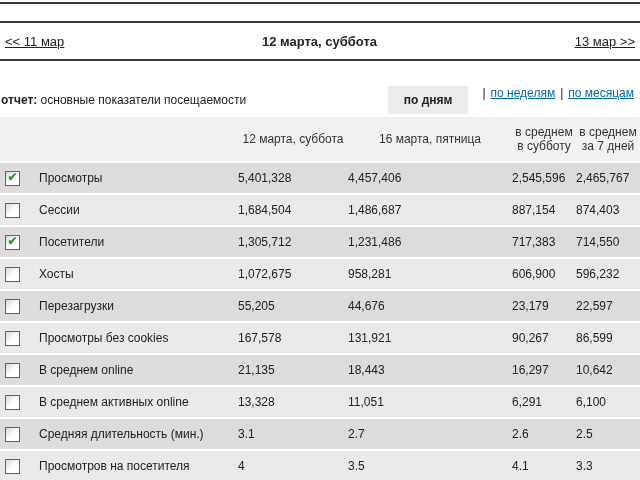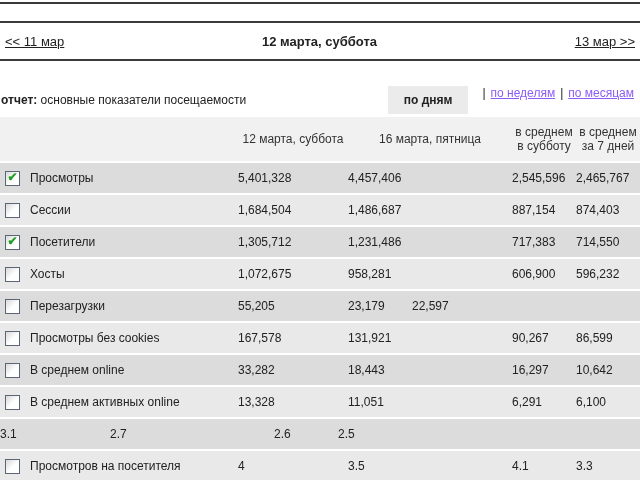--- a/index.html
+++ b/index.html
@@ -44,21 +44,21 @@
   .tab-active {
     background:#ebebeb;
     font-weight:bold;
     height:28px;
     display:flex; align-items:center;
     padding:0 16px;
     cursor:pointer;
   }
   .tab-sep { margin:0 5px 0 14px; color:#222222; }
   .tab-sep2 { margin:0 5px; color:#222222; }
-  .tab-link { text-decoration:underline; color:#8b5cf6; cursor:pointer; white-space:nowrap; }
+  .tab-link { text-decoration:underline; color:#0369a1; cursor:pointer; white-space:nowrap; }
 
   
   .stats-table { position:absolute; top:117px; left:0; width:640px; }
   .thead {
     width:640px; height:44px;
     background:#f1f1f1;
     display:flex; align-items:center;
     margin-bottom:2px;
     font-size:12px; color:#333333;
   }
@@ -86,21 +86,21 @@
     background:linear-gradient(135deg, #d8d8d8 0%, #ffffff 55%);
     display:flex; align-items:center; justify-content:center;
     cursor:pointer; flex:none;
   }
   .checkbox .check-glyph {
     display:none;
     color:#1f9e1f; font-weight:bold; font-size:12px; line-height:1;
     transform:translateY(-1px);
   }
   .checkbox.checked .check-glyph { display:block; }
-  .row-label { margin-left:10px; white-space:nowrap; }
+  .row-label { margin-left:19px; white-space:nowrap; }
 
   .num { padding-right:6px; white-space:nowrap; }
 </style>
 </head>
 <body>
 
 <div class="top-rule"></div>
 
 <div class="navbar">
   <a class="nav-link">&lt;&lt; 11 мар</a>
@@ -185,20 +185,21 @@
   </div>
 
   <div class="stat-row">
     <div class="label-cell">
       <div class="checkbox">
         
       </div>
       <span class="row-label">Перезагрузки</span>
     </div>
     <div class="num col-1">55,205</div>
+    <div class="num col-2">44,676</div>
     <div class="num col-3">23,179</div>
     <div class="num col-4">22,597</div>
   </div>
 
   <div class="stat-row">
     <div class="label-cell">
       <div class="checkbox">
         
       </div>
       <span class="row-label">Просмотры без cookies</span>
@@ -209,40 +210,46 @@
     <div class="num col-4">86,599</div>
   </div>
 
   <div class="stat-row">
     <div class="label-cell">
       <div class="checkbox">
         
       </div>
       <span class="row-label">В среднем online</span>
     </div>
-    <div class="num col-1">33,282</div>
+    <div class="num col-1">21,135</div>
     <div class="num col-2">18,443</div>
     <div class="num col-3">16,297</div>
     <div class="num col-4">10,642</div>
   </div>
 
   <div class="stat-row">
     <div class="label-cell">
       <div class="checkbox">
         
       </div>
       <span class="row-label">В среднем активных online</span>
     </div>
     <div class="num col-1">13,328</div>
     <div class="num col-2">11,051</div>
     <div class="num col-3">6,291</div>
     <div class="num col-4">6,100</div>
   </div>
 
   <div class="stat-row">
+    <div class="label-cell">
+      <div class="checkbox">
+        
+      </div>
+      <span class="row-label">Средняя длительность (мин.)</span>
+    </div>
     <div class="num col-1">3.1</div>
     <div class="num col-2">2.7</div>
     <div class="num col-3">2.6</div>
     <div class="num col-4">2.5</div>
   </div>
 
   <div class="stat-row">
     <div class="label-cell">
       <div class="checkbox">
         

